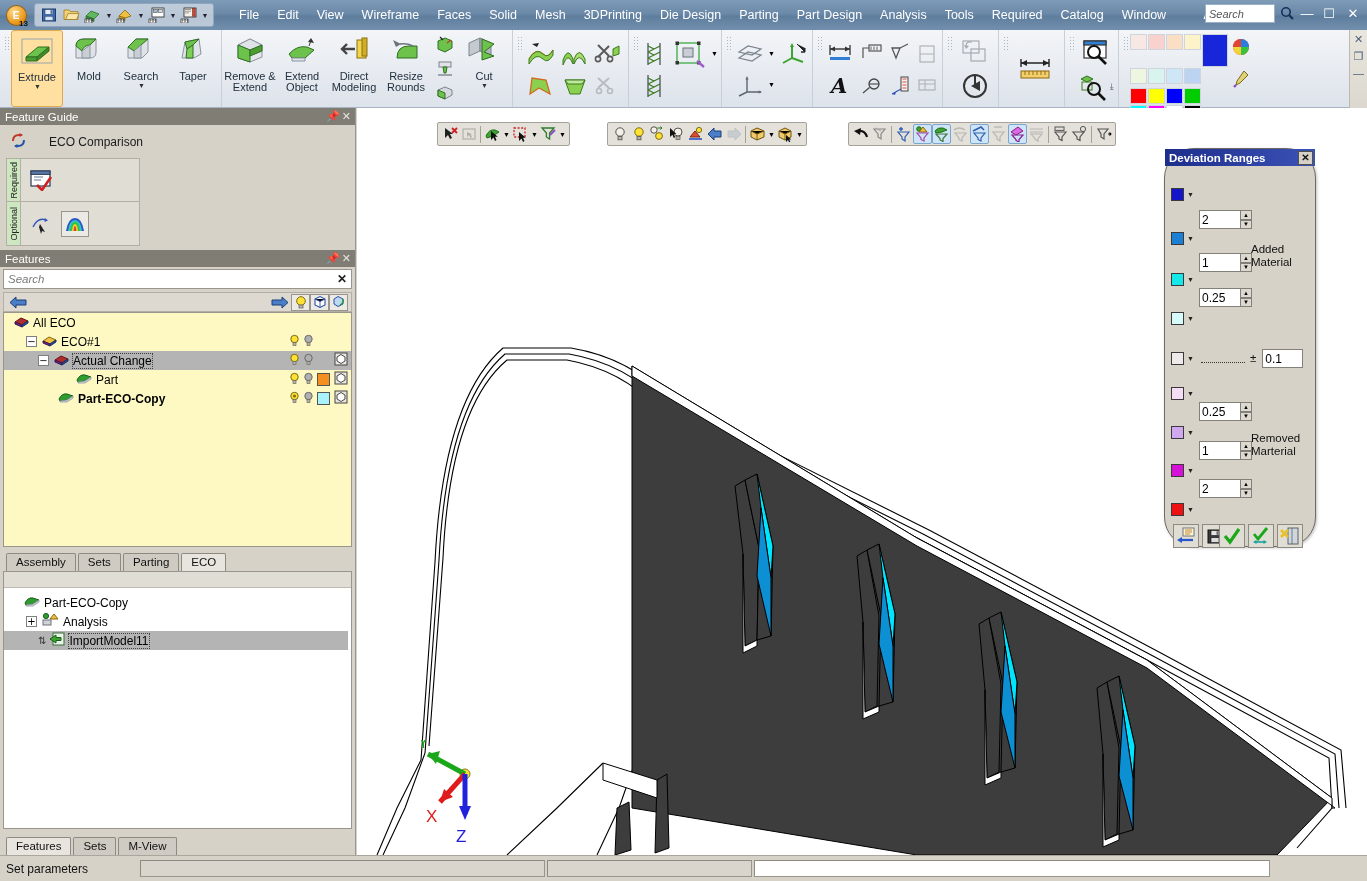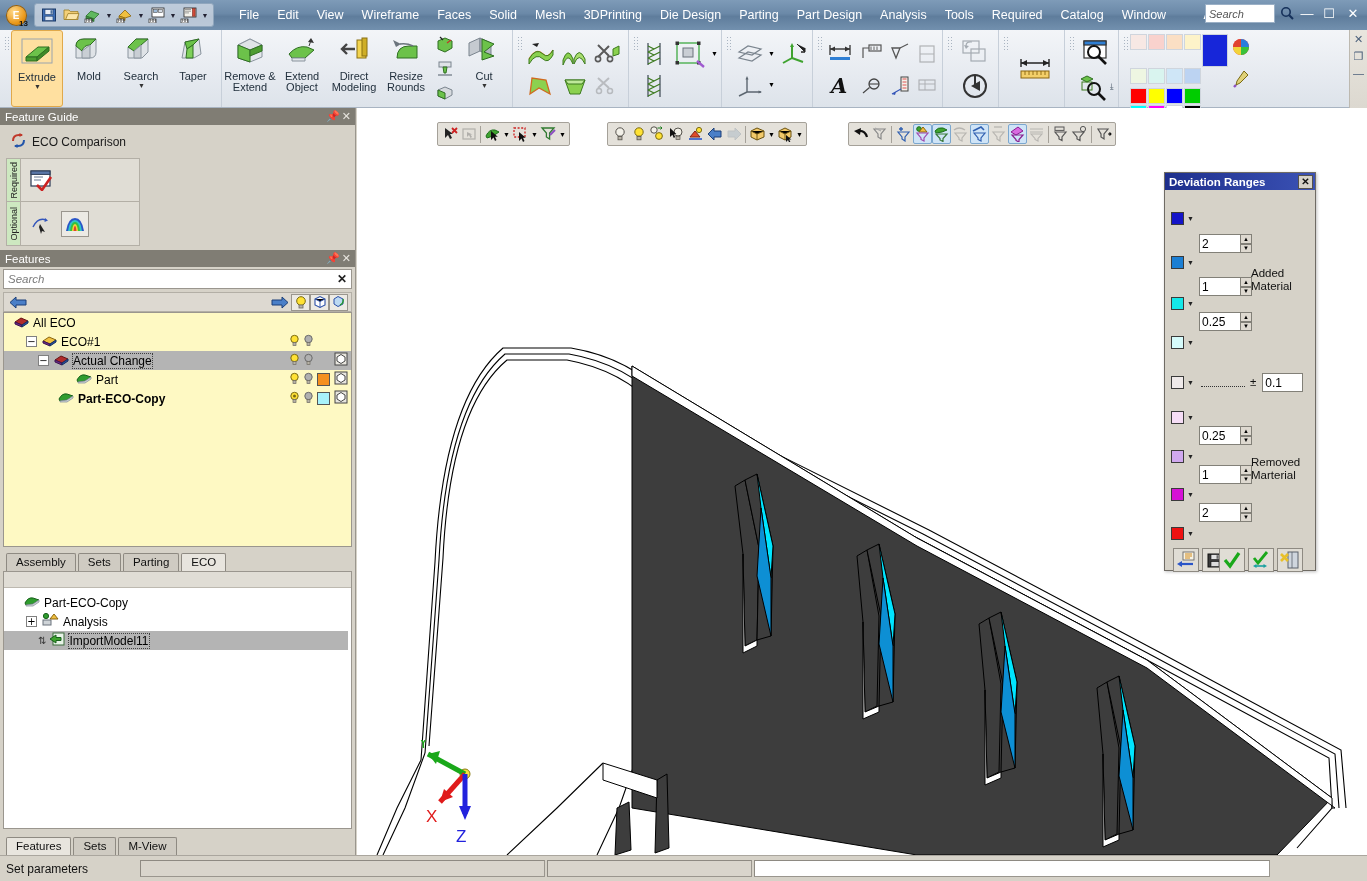--- a/index.html
+++ b/index.html
@@ -106,21 +106,21 @@
     background:#d6d2c8; border-right:1px solid #9a968e;
   }
   .panel-title {
     height:17px; background:#807d74; color:#ffffff; font-size:11.5px;
     display:flex; align-items:center; padding-left:5px; font-weight:normal;
   }
   .panel-title .tbtns { margin-left:auto; display:flex; gap:2px; padding-right:4px; }
   .panel-title .tbtn { color:#e8e6e0; cursor:pointer; font-size:11px; line-height:11px; }
 
   .fg-body { background:#d6d2c8; padding:4px 6px 6px 6px; height:125px; }
-  .fg-head { display:flex; align-items:center; gap:5px; padding:3px 0 6px 4px; }
+  .fg-head { display:flex; align-items:center; gap:22px; padding:3px 0 6px 4px; }
   .fg-head .txt { font-size:12px; color:#1a1a1a; }
   .fg-row {
     display:flex; border:1px solid #b3afa6; background:#e0ddd5; height:44px; width:134px;
   }
   .fg-row + .fg-row { border-top:none; }
   .fg-tag {
     width:14px; background:#cde8c0; border-right:1px solid #b3afa6;
     display:flex; align-items:center; justify-content:center;
   }
   .fg-tag span {
@@ -1348,21 +1348,21 @@
     </div>
     <div class="vt-sep"></div>
     <div class="vt-btn">
       <svg width="17" height="16" viewBox="0 0 17 16">
           <path d="M3 3 L13 3 L9 8 L9 13 L6 11 L6 8 Z" fill="none" stroke="#555" stroke-width="1.2"></path>
           <path d="M13 8 L16 8 M14.5 6.5 L16 8 L14.5 9.5" stroke="#111" fill="none" stroke-width="1.1"></path>
         </svg>
     </div>
   </div>
 
-  <div class="devdlg" style="left:807px;top:64px;">
+  <div class="devdlg" style="left:807px;top:40px;border-radius:30px;">
     <div class="dev-title">
       <span>Deviation Ranges</span>
       <span class="dev-x">✕</span>
     </div>
     <div class="dev-body">
 
       <div style="position:absolute;left:6px;top:22px;display:flex;align-items:center;gap:3px;">
         <span class="dev-swatch" style="background:#1414c8"></span>
         <span class="dev-caret">▼</span>
       </div>

